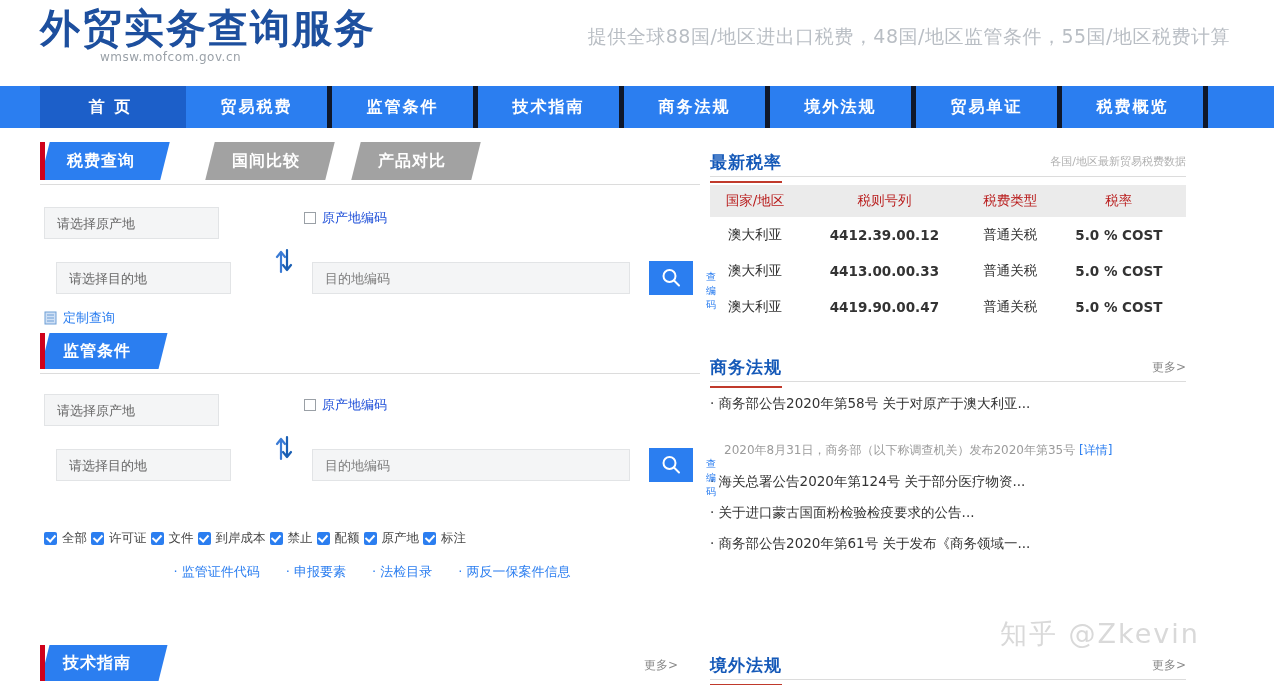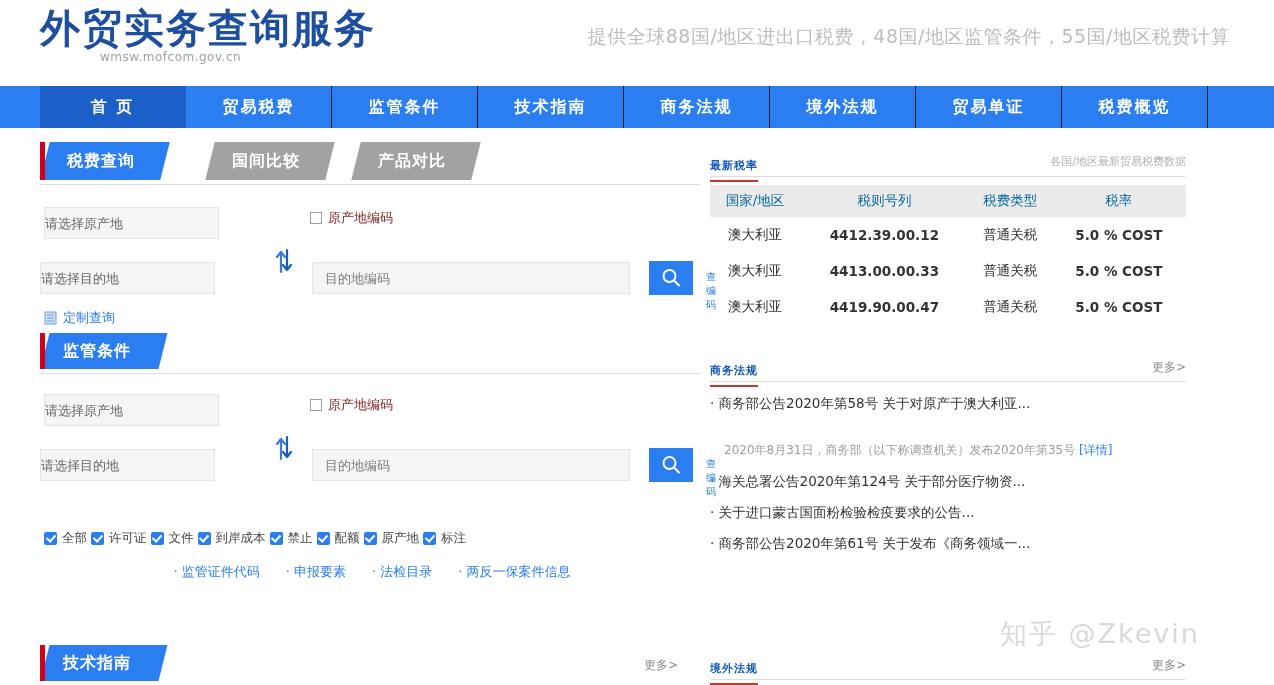--- a/index.html
+++ b/index.html
@@ -67,21 +67,21 @@
   .nav-item {
     flex: none;
     width: 146px;
     display: flex;
     align-items: center;
     justify-content: center;
     color: #ffffff;
     font-size: 16px;
     font-weight: bold;
     letter-spacing: 2px;
-    border-right: 1px solid #0f172a;
+    border-right: 5px solid #0f172a;
     cursor: pointer;
     box-sizing: border-box;
   }
   .nav-item.active {
     background: #1c5fc9;
     border-right-color: #1c5fc9;
   }
   .nav-item:last-of-type { }
 
   
@@ -166,36 +166,37 @@
   
   .form-block { position: relative; padding: 14px 0 0 0; height: 128px; }
   .select-box {
     width: 175px;
     height: 32px;
     line-height: 32px;
     background: #f4f5f6;
     border: 1px solid #e2e4e6;
     color: #676767;
     font-size: 13px;
+    padding-left: 12px;
     box-sizing: border-box;
     cursor: pointer;
   }
   .sel-origin { position: absolute; left: 4px; top: 16px; }
-  .sel-dest   { position: absolute; left: 0; top: 71px; }
+  .sel-dest   { position: absolute; left: 16px; top: 71px; }
   .swap-icon {
     position: absolute;
     left: 232px; top: 57px;
     width: 24px; height: 26px;
     cursor: pointer;
   }
   .chk-row {
     position: absolute;
-    left: 270px; top: 18px;
+    left: 264px; top: 18px;
     font-size: 13px;
-    color: #7f1d1d;
+    color: #1d4ed8;
     display: flex;
     align-items: center;
     cursor: pointer;
   }
   .chk-box {
     width: 12px; height: 12px;
     border: 1px solid #9aa0a6;
     background: #fff;
     display: inline-block;
     margin-right: 6px;
@@ -278,22 +279,22 @@
 
   
   .panel { margin-bottom: 8px; }
   .panel-head {
     position: relative;
     border-bottom: 1px solid #dcdcdc;
     height: 34px;
   }
   .panel-title {
     position: absolute;
-    left: 0; top: 16px;
-    font-size: 11px;
+    left: 0; top: 9px;
+    font-size: 17px;
     font-weight: bold;
     color: #1559b8;
     letter-spacing: 1px;
     padding-bottom: 7px;
     border-bottom: 2px solid #c0392b;
   }
   .panel-note {
     position: absolute;
     right: 0; top: 12px;
     font-size: 11px;
@@ -308,21 +309,21 @@
   }
 
   table.rates {
     width: 100%;
     border-collapse: collapse;
     margin-top: 8px;
     font-size: 13.5px;
   }
   table.rates th {
     background: #ebebeb;
-    color: #0369a1;
+    color: #b91c1c;
     font-weight: normal;
     padding: 7px 0;
     text-align: center;
     font-size: 13.5px;
   }
   table.rates td {
     padding: 9px 0;
     text-align: center;
     color: #333;
   }

